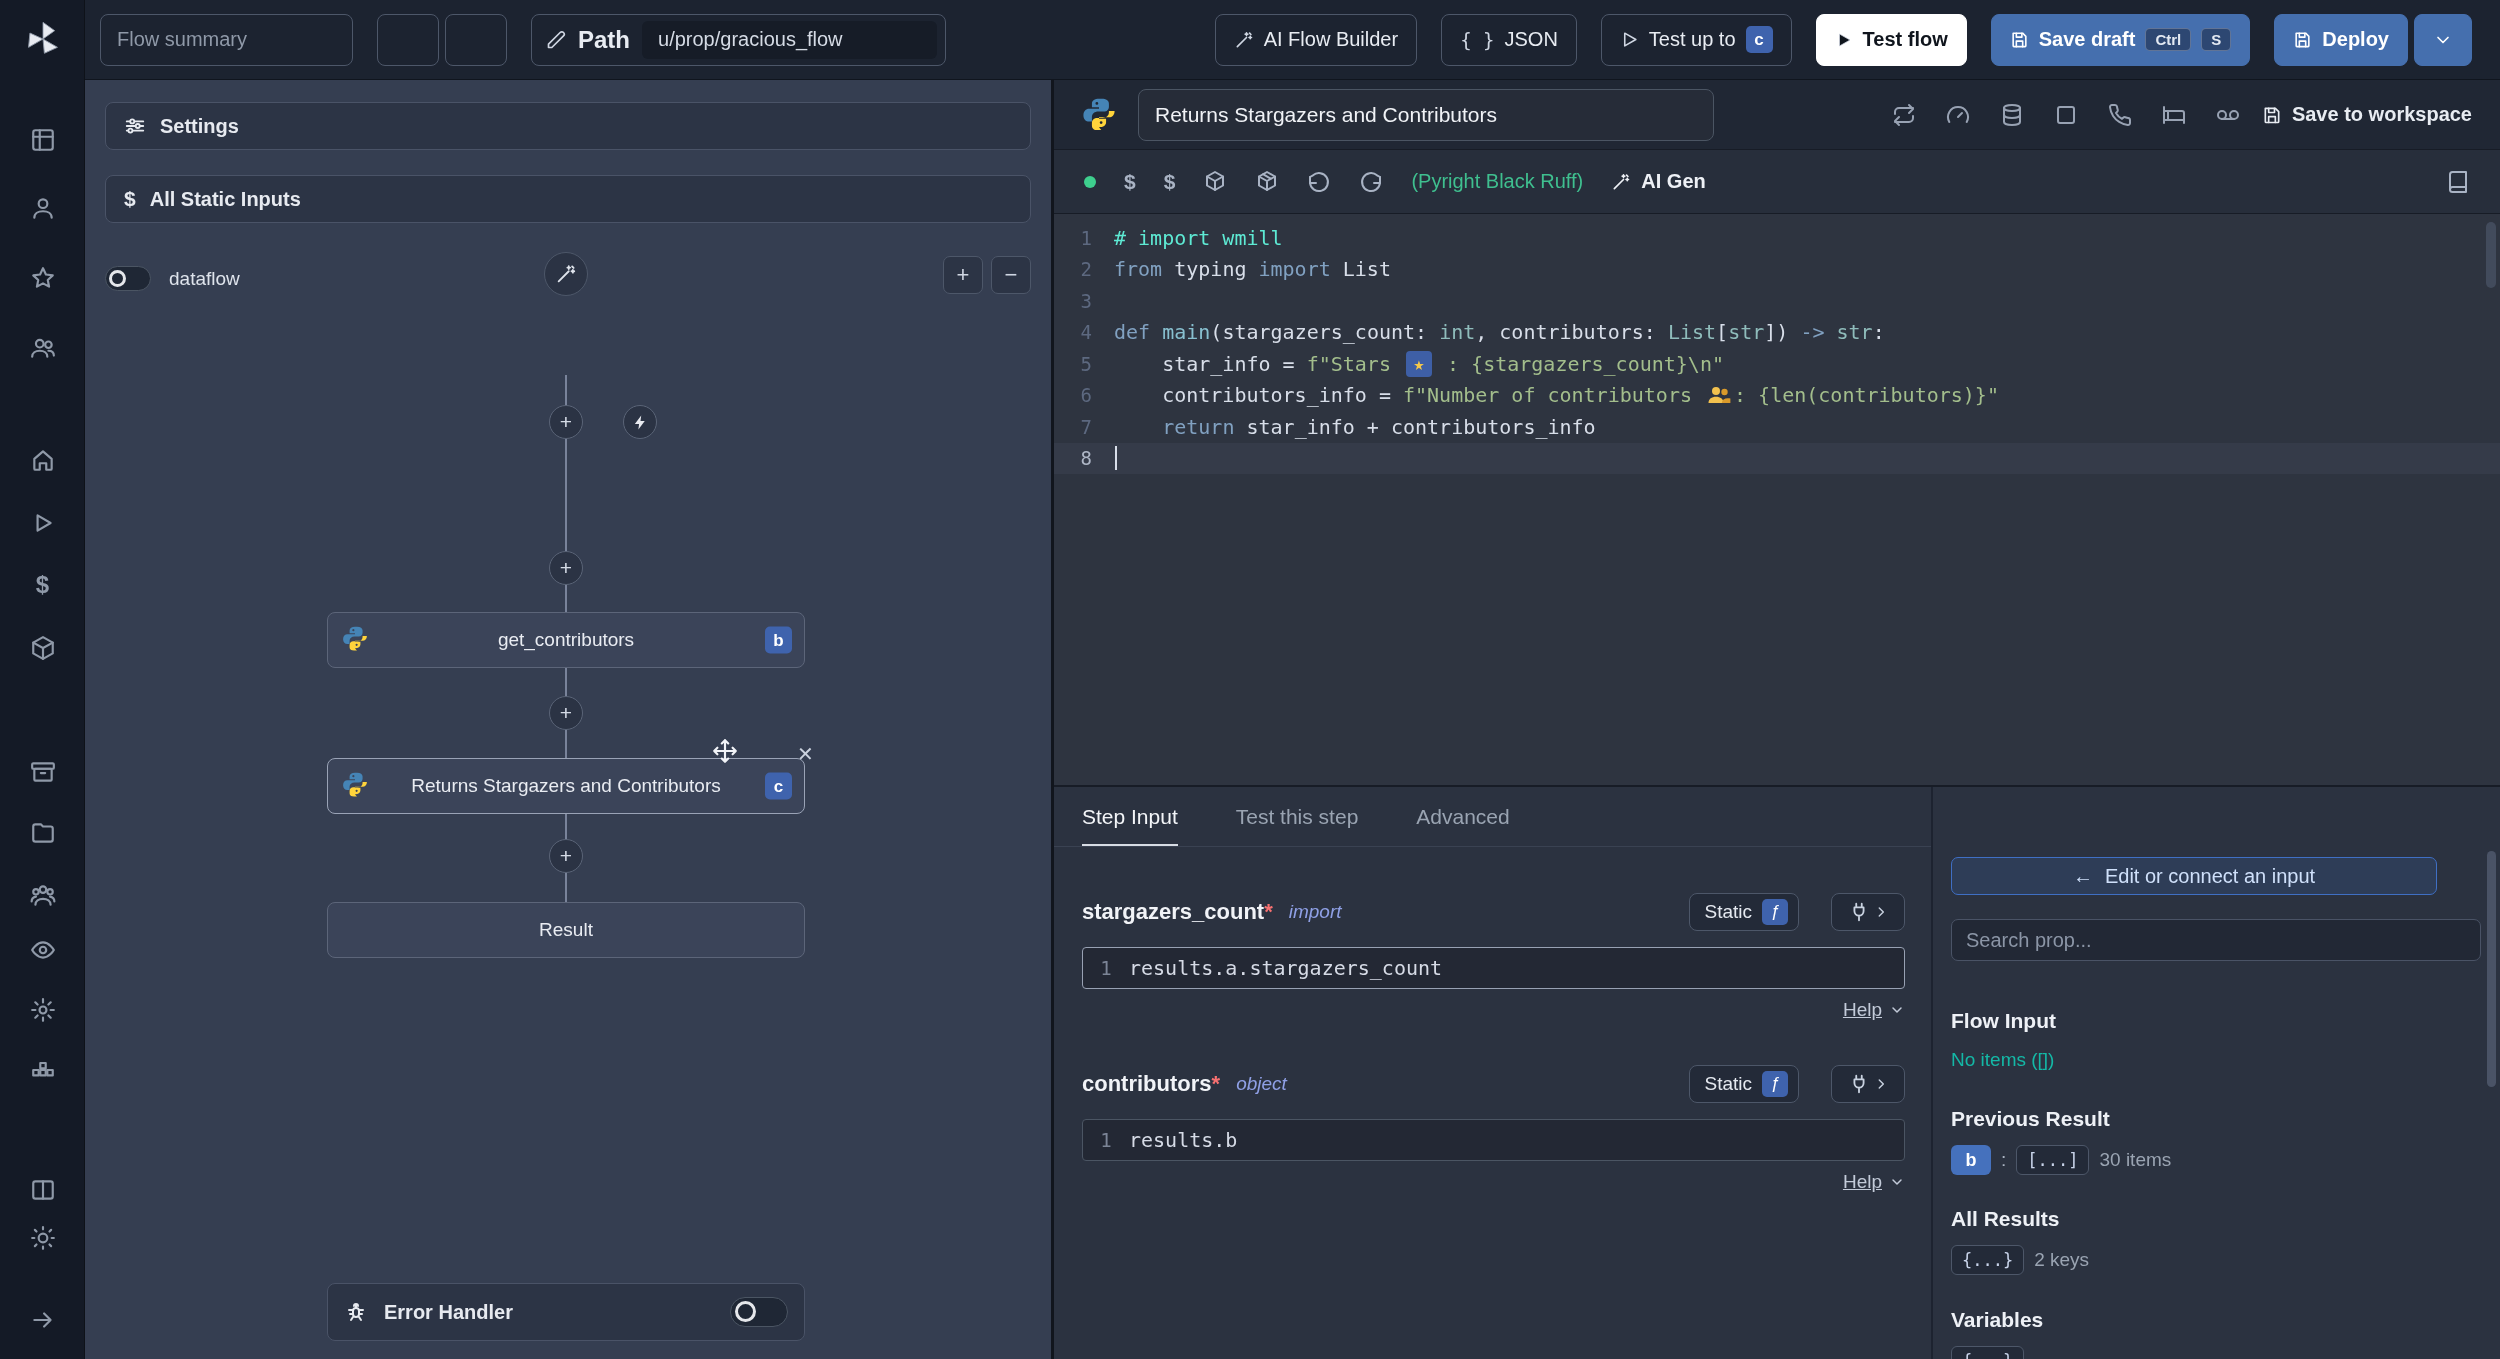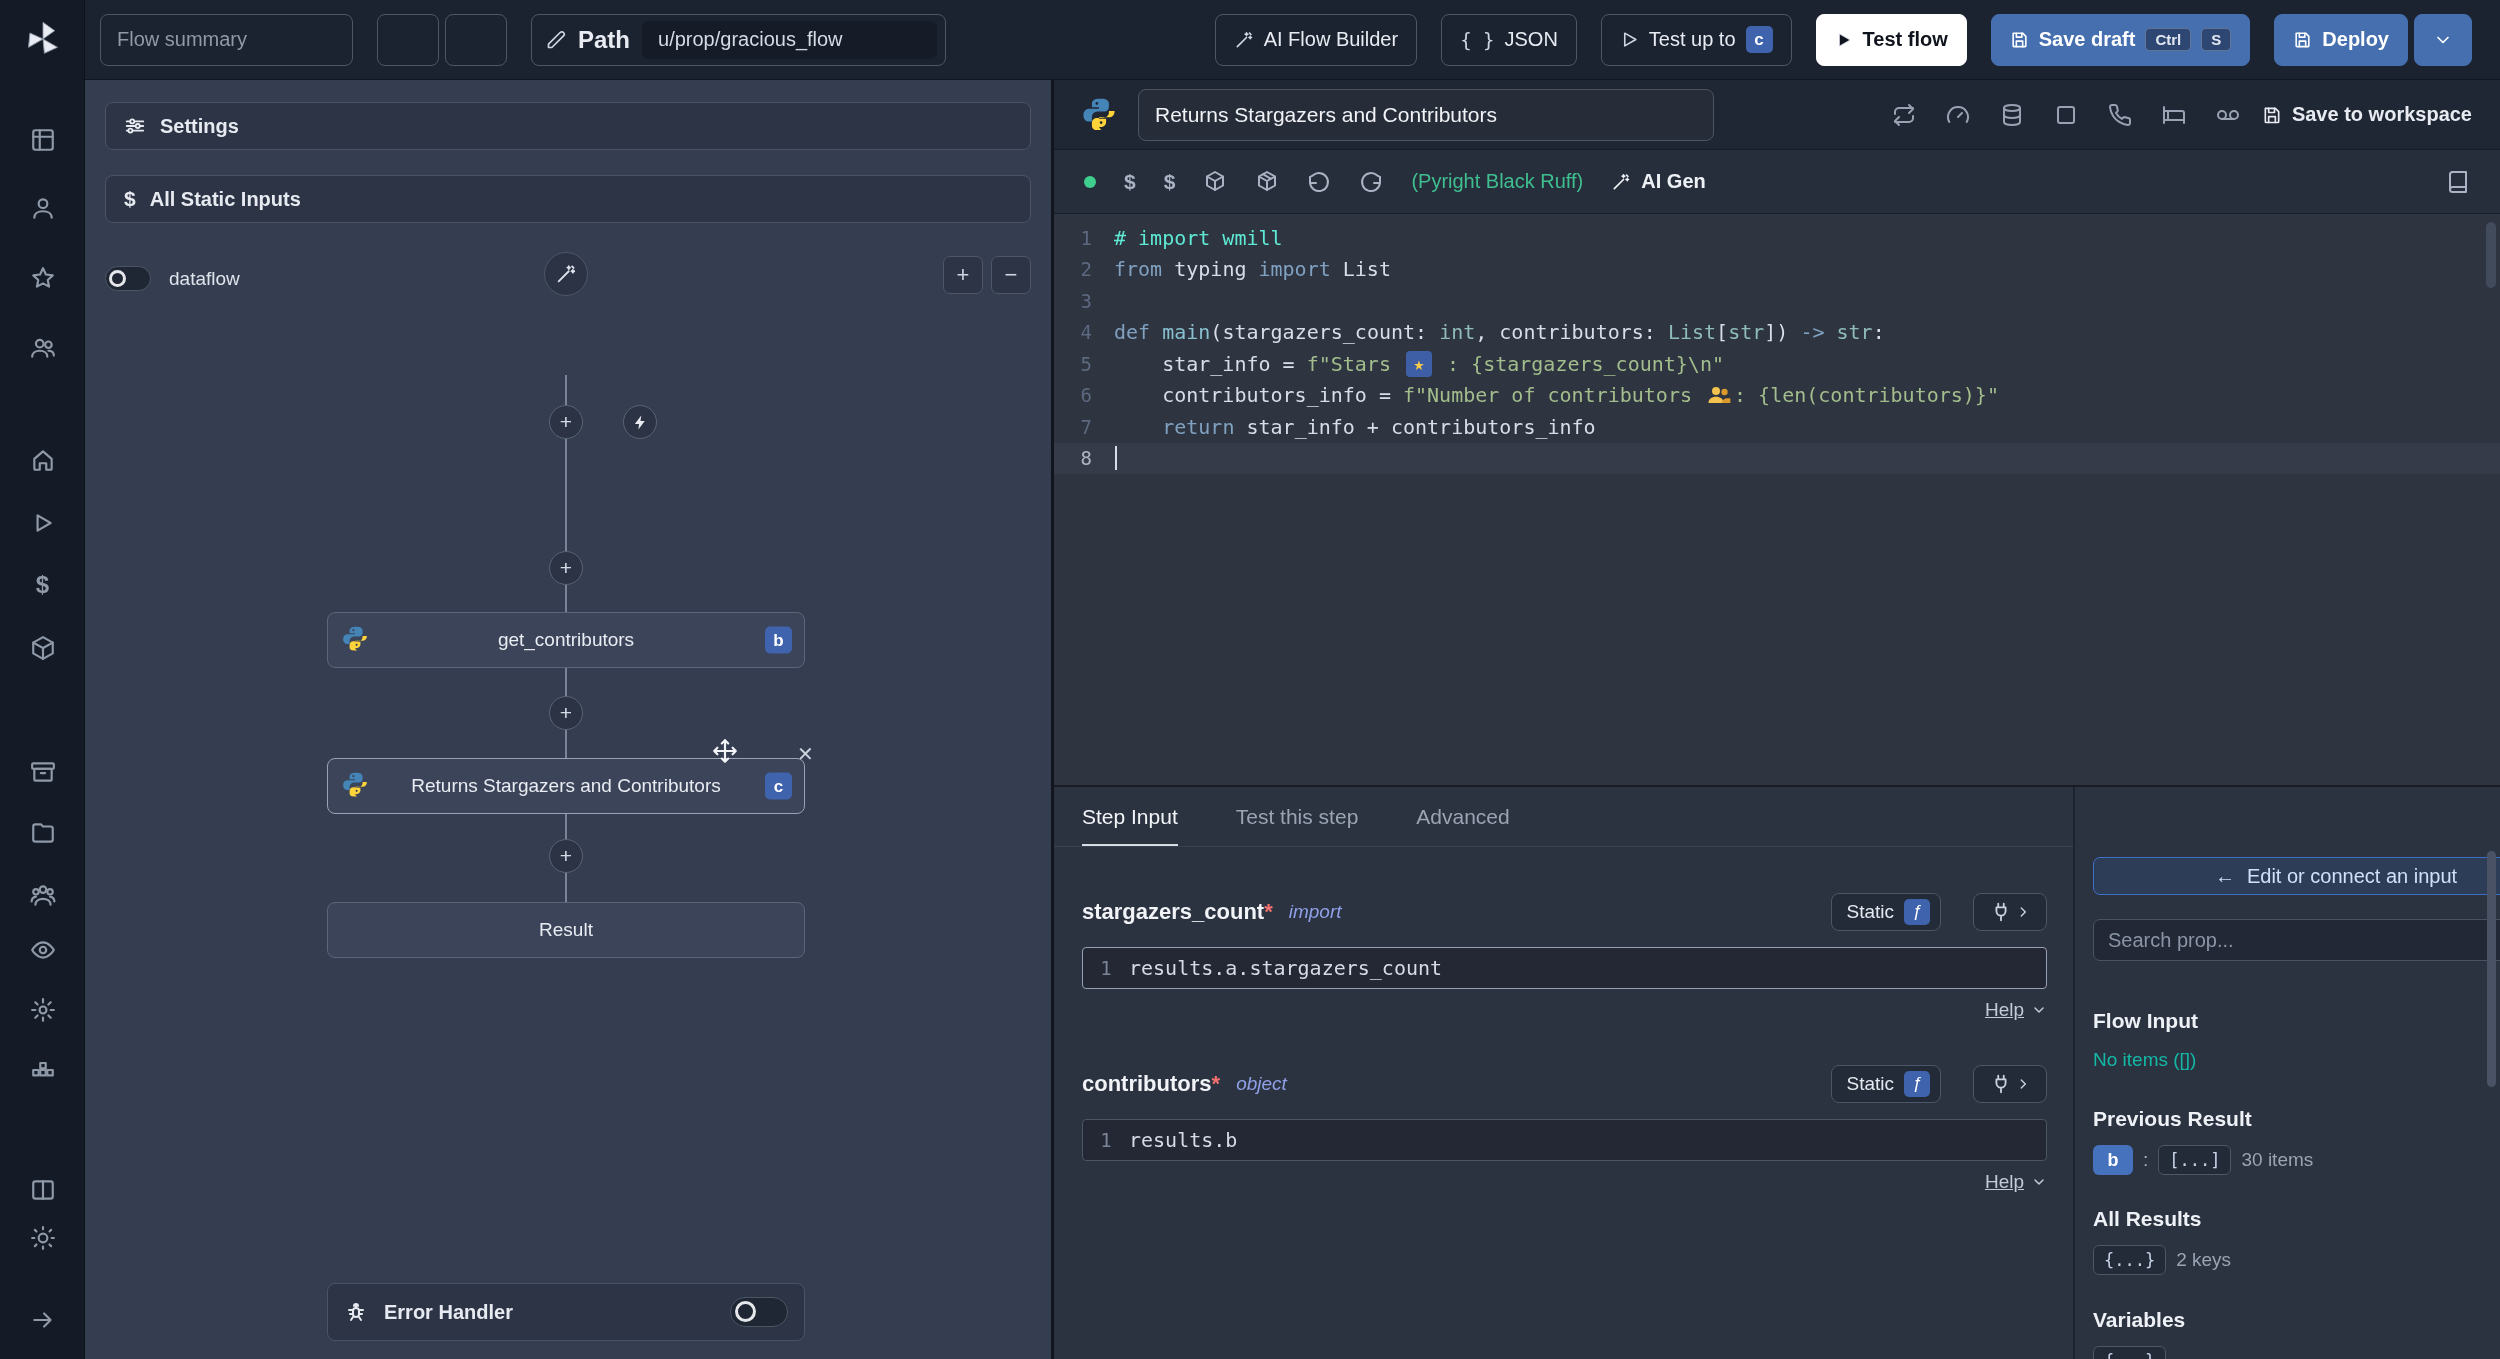--- a/index.html
+++ b/index.html
@@ -120,21 +120,21 @@
   .star-chip { display:inline-flex; width:26px; height:26px; background:#3e5fa6; border-radius:4px;
     align-items:center; justify-content:center; color:#f4c84b; font-size:18px; margin:0 3px; }
   .people-chip { display:inline-flex; width:26px; height:26px; align-items:center;
     justify-content:center; margin:0 2px; }
   .code-scroll { position:absolute; right:4px; top:8px; width:10px; height:66px;
     background:#4a5366; border-radius:5px; opacity:.75; }
 
   
   .bottom { position:absolute; left:1054px; top:785px; width:1446px; height:574px;
     display:flex; background:#2b3240; border-top:2px solid #171c26; }
-  .step-col { width:1019px; display:flex; flex-direction:column; }
+  .step-col { width:877px; display:flex; flex-direction:column; }
   .tabs { height:60px; display:flex; padding:0 28px; gap:58px; border-bottom:1px solid #3a4252; }
   .tab { display:flex; align-items:center; font-size:21px; color:#9aa4b2; cursor:pointer; }
   .tab.active { color:#f3f5f8; box-shadow:inset 0 -2px 0 #d7dce4; }
   .step-body { padding:46px 26px 0 28px; }
   .field { margin-bottom:44px; }
   .field-head { display:flex; align-items:center; }
   .fname { font-size:22px; font-weight:700; color:#f1f3f7; }
   .req { font-size:22px; font-weight:700; color:#f87171; }
   .ftype { font-size:19px; font-style:italic; color:#8fa0e6; margin-left:16px; }
   .fctrl { margin-left:auto; display:flex; align-items:center; gap:32px; }

